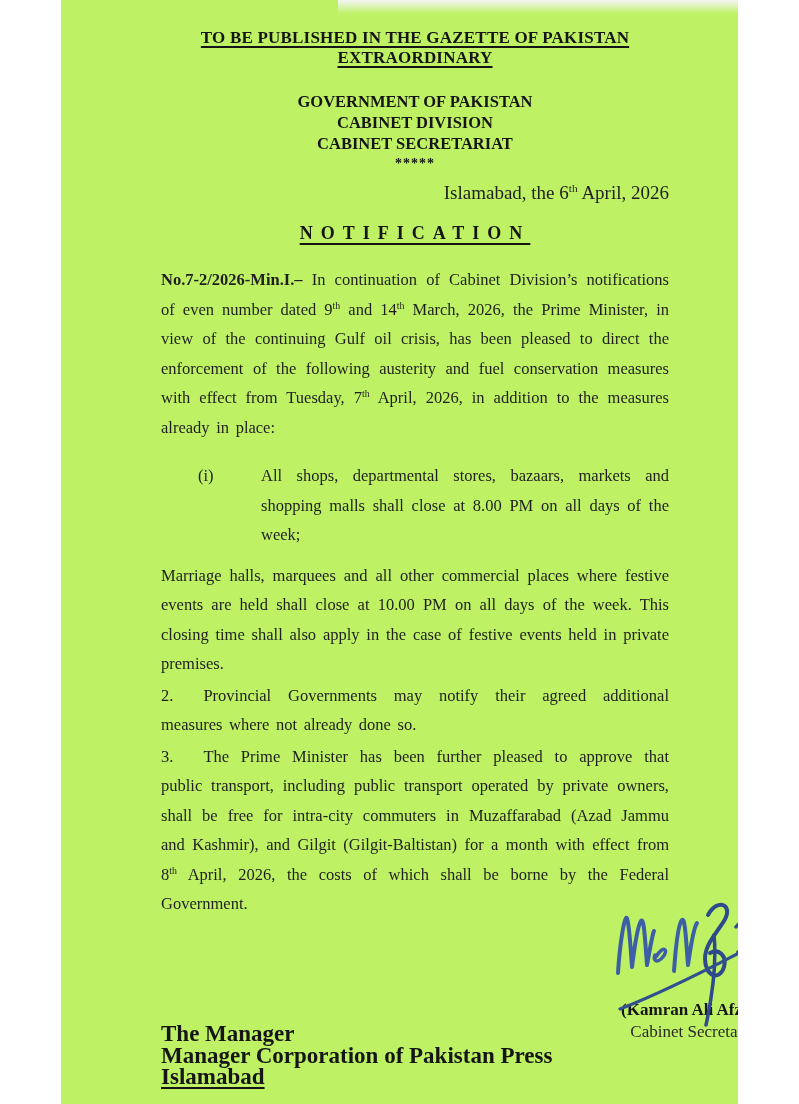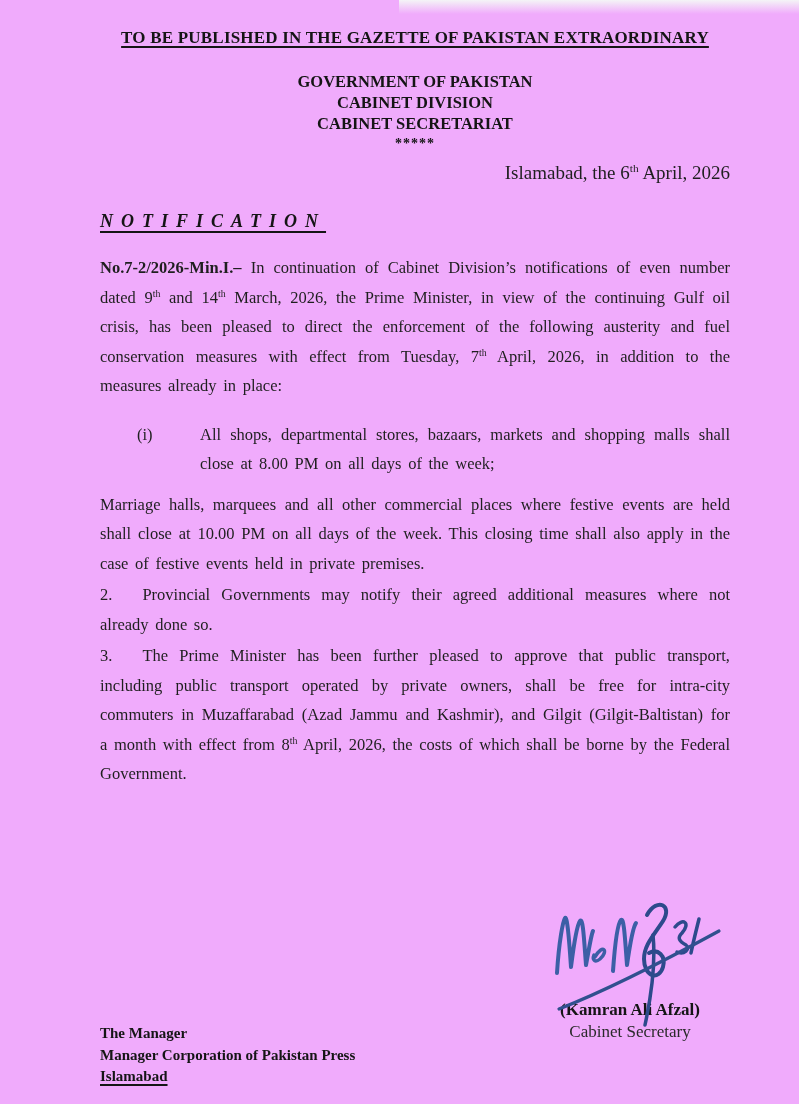--- a/index.html
+++ b/index.html
@@ -1,21 +1,21 @@
 <!DOCTYPE html>
 <html><head>
 <meta charset="utf-8">
 <style>
   html, body { margin: 0; padding: 0; background: #ffffff; }
   .page {
     position: relative;
-    width: 799px;
+    width: 677px;
     height: 1104px;
     margin: 0 auto;
-    background: #f0abfc;
+    background: #bef264;
     color: #1f1f1f;
     font-family: "Liberation Serif", "DejaVu Serif", serif;
     font-size: 16.5px;
     overflow: hidden;
     box-sizing: border-box;
     padding: 28px 69px 8px 100px;
   }
   .scan-shade {
     position: absolute; top: 0; right: 0; width: 400px; height: 14px;
     background: linear-gradient(180deg, #f4f4f6, rgba(255,255,255,0));
@@ -25,21 +25,21 @@
     font-weight: bold;
     font-size: 17px;
     letter-spacing: 0.2px;
     margin-bottom: 23px;
     color: #151515;
   }
   .u-line { text-decoration: underline; text-underline-offset: 3px; text-decoration-thickness: 1.5px; }
   .org-block { text-align: center; font-weight: bold; font-size: 16.5px; line-height: 21px; color: #151515; }
   .stars { text-align: center; font-size: 14px; letter-spacing: 1px; line-height: 16px; margin-top: 2px; font-weight: bold; }
   .dateline { text-align: right; font-size: 19px; margin-top: 10px; }
-  .noti-title { text-align: left; margin-top: 27px; font-style: italic; }
+  .noti-title { text-align: center; margin-top: 19px; }
   .noti-title .inner {
     font-weight: bold;
     font-size: 18px;
     letter-spacing: 8px;
     text-decoration: underline;
     text-underline-offset: 4px;
     text-decoration-thickness: 1.5px;
     color: #151515;
   }
   .para {
@@ -65,21 +65,21 @@
     text-align: center;
   }
   .signature-block svg { display: block; margin: 0 auto -32px auto; position: relative; z-index: 2; pointer-events: none; }
   .sig-name { font-weight: bold; font-size: 17px; line-height: 22px; position: relative; z-index: 1; color: #151515; }
   .sig-title { font-size: 17px; line-height: 22px; position: relative; z-index: 1; color: #2a2a2a; }
   .addressee {
     position: absolute;
     left: 100px;
     top: 1023px;
     font-weight: bold;
-    font-size: 15px;
+    font-size: 23px;
     line-height: 21.5px;
     color: #151515;
   }
 </style>
 </head>
 <body>
 
 <div class="page">
   <div class="scan-shade"></div>
 

